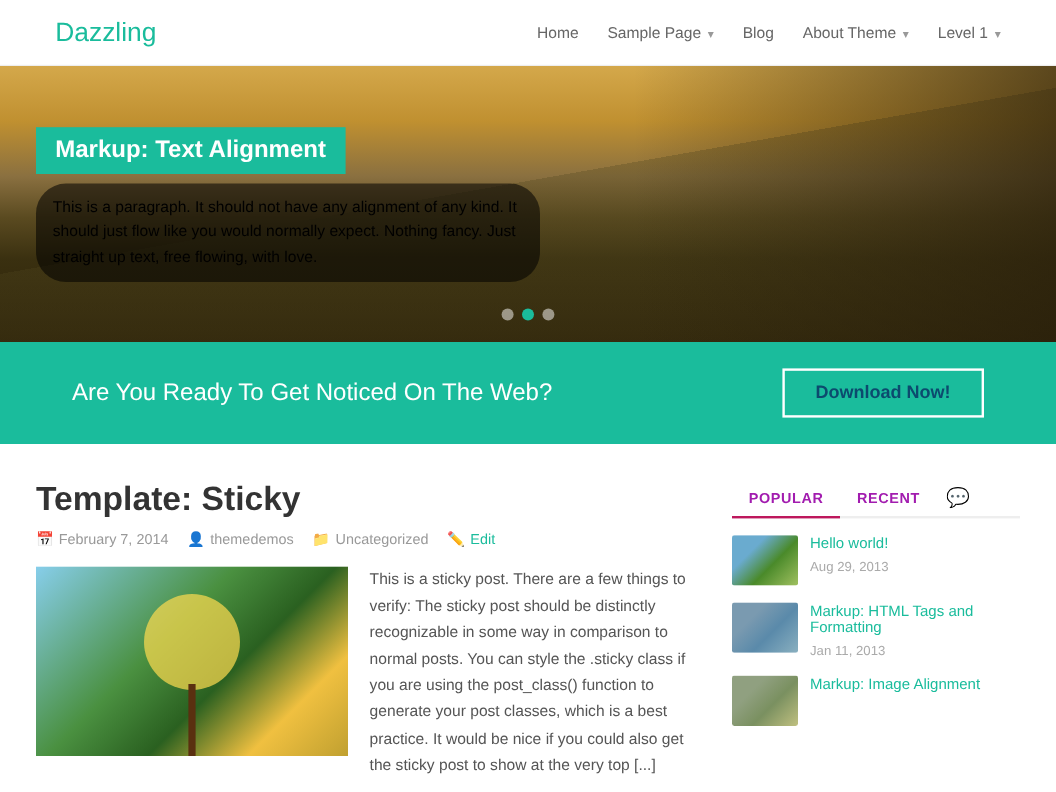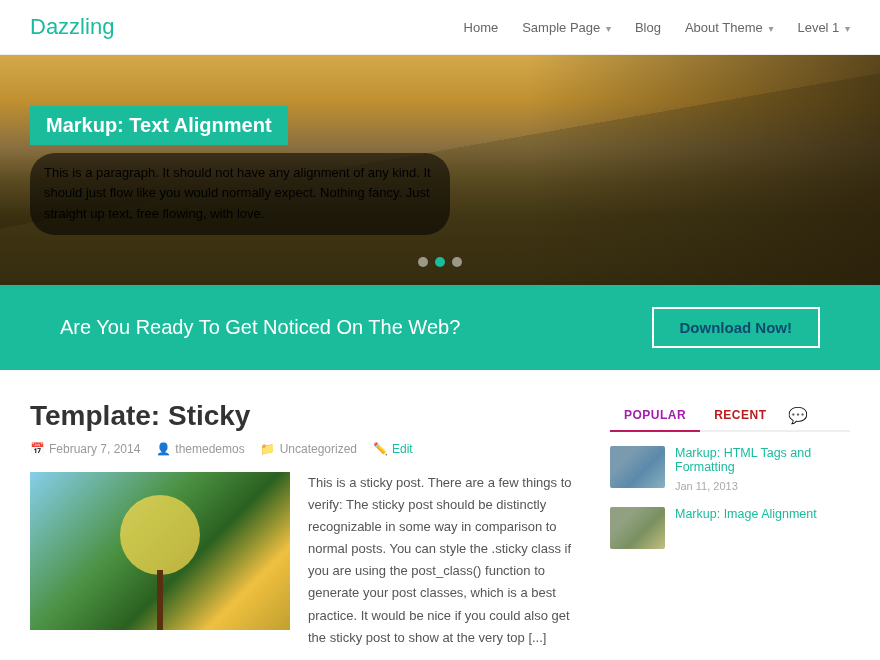--- a/index.html
+++ b/index.html
@@ -3,21 +3,21 @@
   <meta charset="utf-8">
   <style>
     * { margin: 0; padding: 0; box-sizing: border-box; }
     body { font-family: 'Helvetica Neue', Arial, sans-serif; background: #fff; color: #333; font-size: 14px; width: 880px; overflow-x: hidden; }
 
     
     .site-header {
       display: flex;
       align-items: center;
       justify-content: space-between;
-      padding: 14px 30px;
+      padding: 14px 46px;
       border-bottom: 1px solid #eee;
       background: #fff;
     }
     .site-logo {
       color: #1abc9c;
       font-size: 22px;
       font-weight: 400;
     }
     .nav-menu {
       display: flex;
@@ -238,21 +238,21 @@
     .sidebar-tabs {
       display: flex;
       border-bottom: 2px solid #eee;
       margin-bottom: 14px;
       align-items: center;
     }
     .sidebar-tab {
       padding: 8px 14px;
       font-size: 12px;
       font-weight: 700;
-      color: #b91c1c;
+      color: #a21caf;
       cursor: pointer;
       text-transform: uppercase;
       letter-spacing: 0.5px;
     }
     .sidebar-tab.active {
       color: #a21caf;
       border-bottom: 2px solid #be185d;
       margin-bottom: -2px;
     }
     .comment-icon { font-size: 16px; color: #aaa; margin-left: 8px; cursor: pointer; }
@@ -381,20 +381,29 @@
 
   <aside class="sidebar">
 
     <div class="sidebar-tabs">
       <div class="sidebar-tab active">POPULAR</div>
       <div class="sidebar-tab">RECENT</div>
       <span class="comment-icon">💬</span>
     </div>
 
     <div>
+      <div class="sidebar-post">
+        <div class="sidebar-thumb">
+          <div class="sidebar-thumb-img thumb-1"></div>
+        </div>
+        <div class="sidebar-post-info">
+          <a href="#" class="sidebar-post-title">Hello world!</a>
+          <span class="sidebar-post-date">Aug 29, 2013</span>
+        </div>
+      </div>
 
       <div class="sidebar-post">
         <div class="sidebar-thumb">
           <div class="sidebar-thumb-img thumb-2"></div>
         </div>
         <div class="sidebar-post-info">
           <a href="#" class="sidebar-post-title">Markup: HTML Tags and Formatting</a>
           <span class="sidebar-post-date">Jan 11, 2013</span>
         </div>
       </div>

